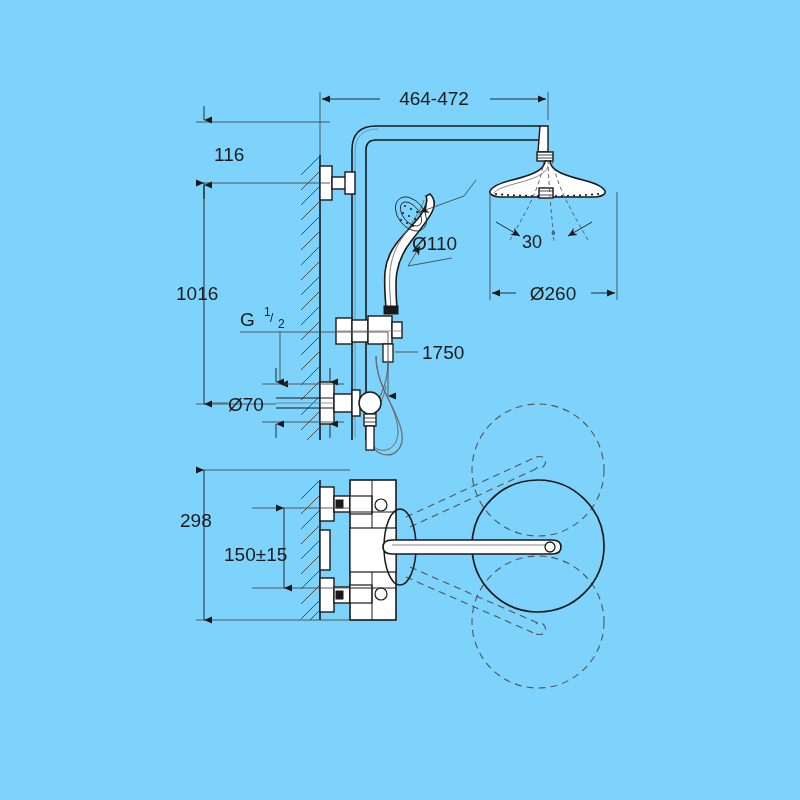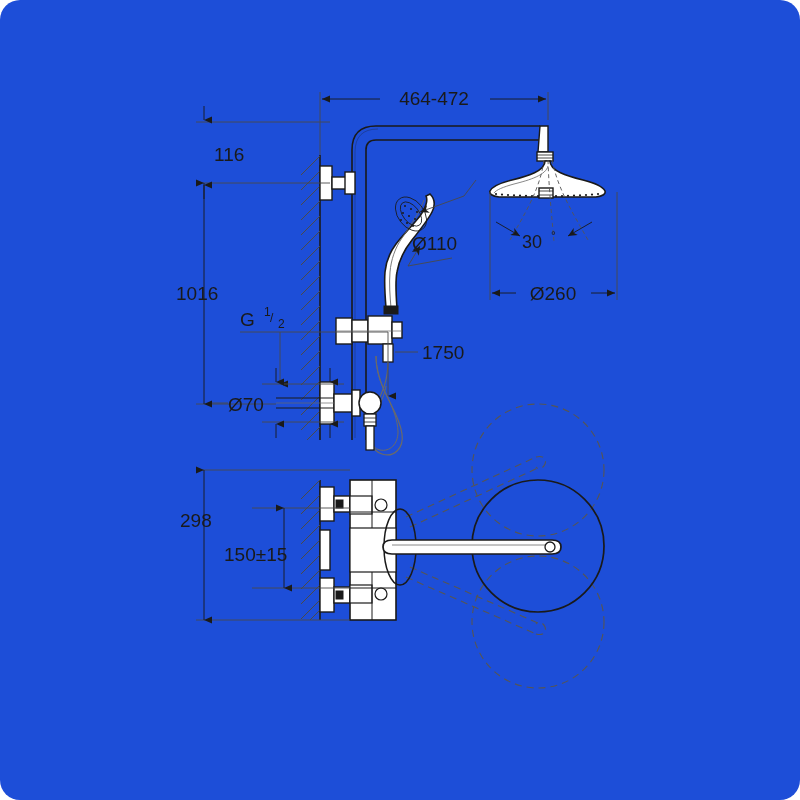--- a/index.html
+++ b/index.html
@@ -4,24 +4,23 @@
 <style>
   html, body {
     margin: 0;
     padding: 0;
     background: #ffffff;
   }
   #page {
     position: relative;
     width: 800px;
     height: 800px;
-    background: #1d4ed8;
+    background: #7dd3fc;
     font-family: "Liberation Sans", sans-serif;
     overflow: hidden;
-    border-radius: 20px;
   }
   #drawing {
     position: absolute;
     left: 0;
     top: 0;
     width: 800px;
     height: 800px;
   }
   .dim-text {
     font-family: "Liberation Sans", sans-serif;

